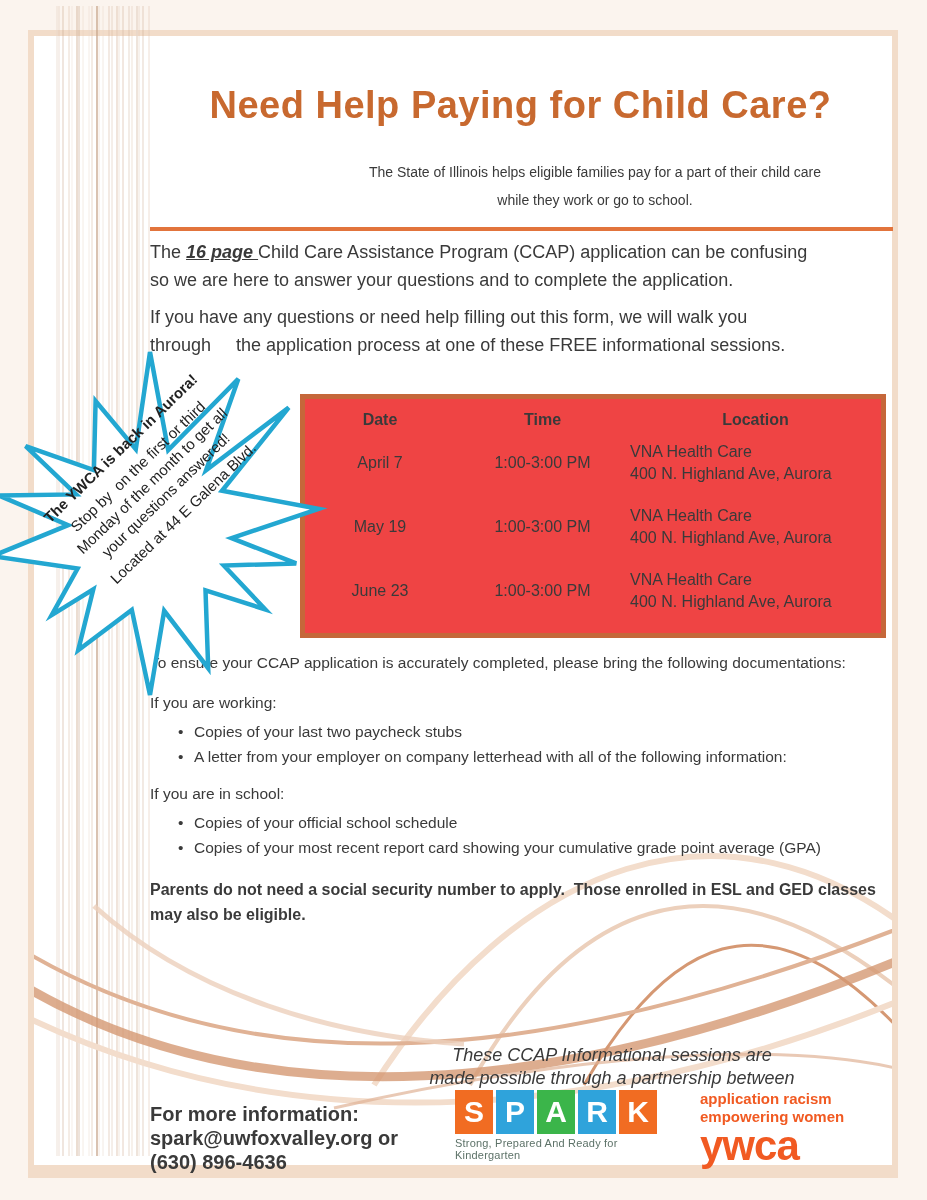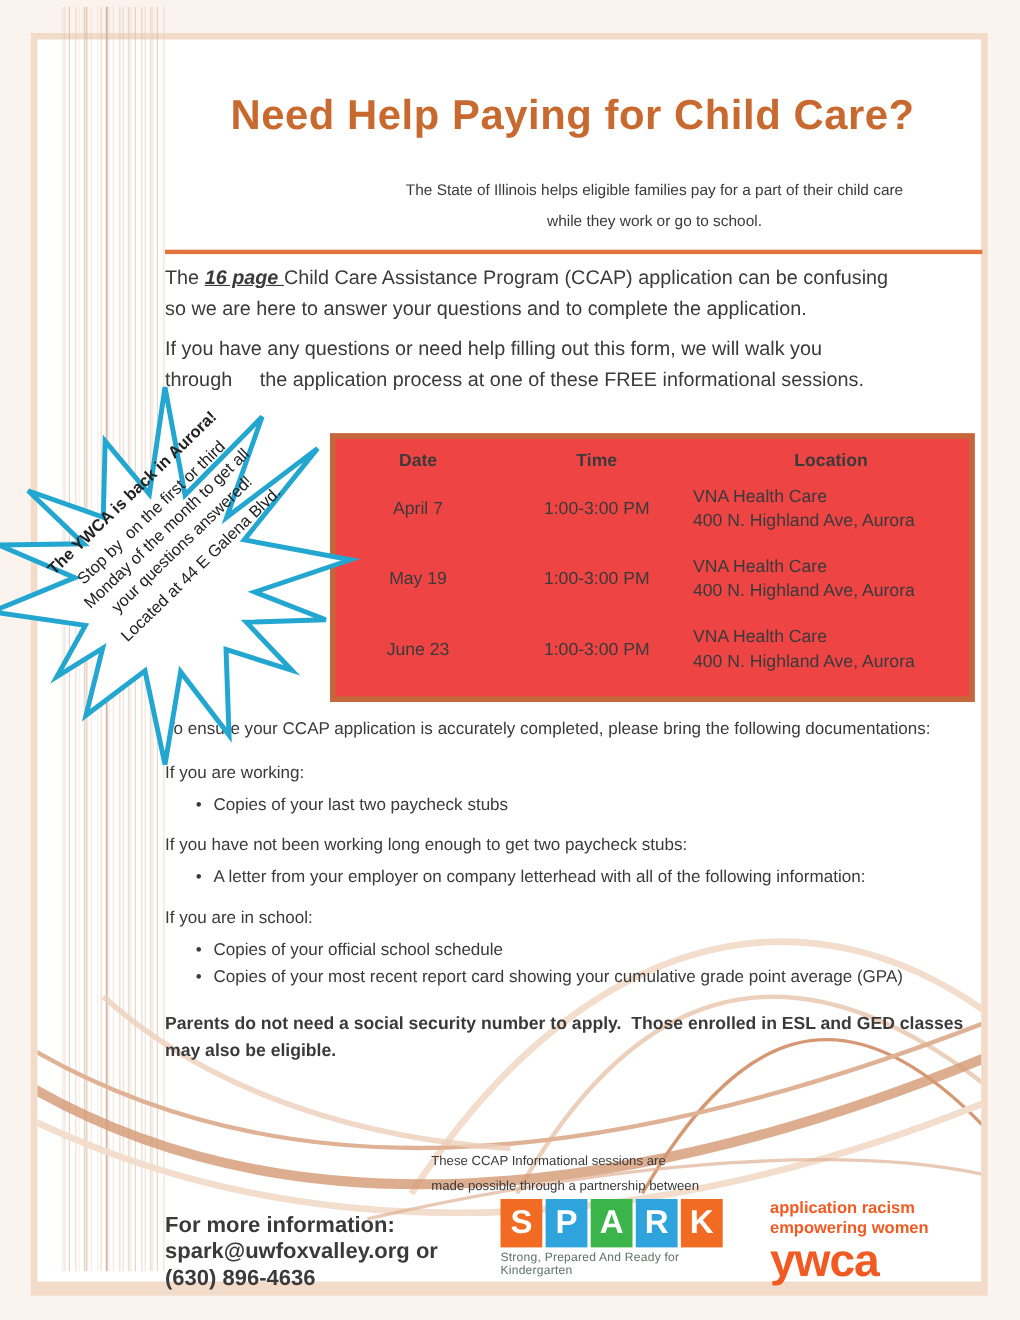--- a/index.html
+++ b/index.html
@@ -77,22 +77,22 @@
   .docs{left:150px;top:652px;width:752px;font-size:15.5px;line-height:22px;}
   .doc-intro{margin-bottom:18px;}
   .doc-label{margin:15px 0 6px;}
   ul{list-style:none;}
   li{position:relative;padding-left:16px;margin:2px 0;line-height:23px;}
   li::before{content:"\2022";position:absolute;left:0;top:0;}
   ul.lv1{padding-left:28px;}
   ul.lv2{padding-left:96px;margin:1px 0 4px;}
   .doc-note{margin-top:18px;font-weight:bold;font-size:16px;line-height:25px;white-space:pre-wrap;}
 
-  .partnership{left:392px;top:1044px;width:440px;
-    font-size:12px;line-height:23px;white-space:pre-wrap;}
+  .partnership{left:392px;top:1044px;width:440px;text-align:center;
+    font-size:18px;line-height:23px;white-space:pre-wrap;font-style:italic;}
   .contact{left:150px;top:1102px;width:260px;font-size:20px;line-height:24px;font-weight:bold;}
 
   .spark{left:455px;top:1090px;width:215px;}
   .spark-boxes{display:flex;gap:3px;}
   .spark-box{width:38px;height:44px;display:flex;align-items:center;justify-content:center;
     color:#fff;font-weight:bold;font-size:30px;}
   .spark-box.c0,.spark-box.c4{background:var(--spark-orange);}
   .spark-box.c1,.spark-box.c3{background:var(--spark-blue);}
   .spark-box.c2{background:var(--spark-green);}
   .spark-tagline{margin-top:3px;font-size:11px;color:var(--spark-tagline);letter-spacing:0.2px;}
@@ -194,21 +194,20 @@
 </div>
 
 <div class="content docs">
   <div class="doc-intro">To ensure your CCAP application is accurately completed, please bring the following documentations:</div>
 
   <div class="doc-label">If you are working:</div>
   <ul class="lv1">
     <li>Copies of your last two paycheck stubs</li>
   </ul>
 
-  <div class="doc-label">If you have not been working long enough to get two paycheck stubs:</div>
   <ul class="lv1">
     <li>A letter from your employer on company letterhead with all of the following information:</li>
   </ul>
 
   <div class="doc-label">If you are in school:</div>
   <ul class="lv1">
     <li>Copies of your official school schedule</li>
     <li>Copies of your most recent report card showing your cumulative grade point average (GPA)</li>
   </ul>
 

